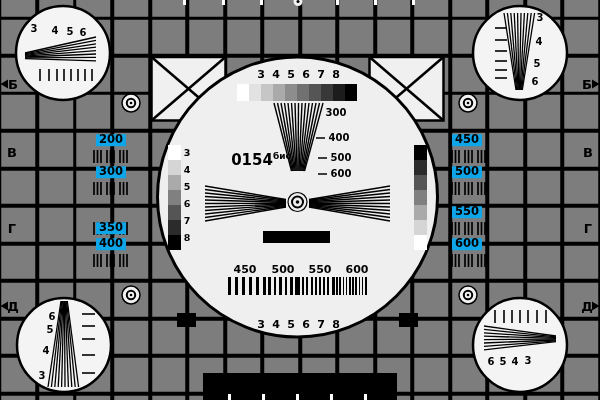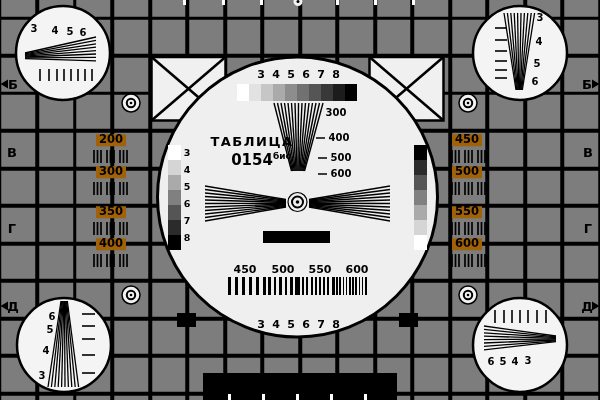--- a/index.html
+++ b/index.html
@@ -13,21 +13,21 @@
       repeating-linear-gradient(180deg,#000 0px,#000 3.5px,transparent 3.5px,transparent 37.5px);
     background-position:-1.75px 0px,0px 16.75px;}
   svg{position:absolute;left:0;top:0;}
   .t{position:absolute;transform:translate(-50%,-50%);color:#000;white-space:nowrap;line-height:1;
      font-weight:bold;}
   .n9{font-size:9.5px;}
   .n10{font-size:10px;}
   .n11{font-size:11px;}
   .n12{font-size:11.5px;}
   .n13{font-size:13px;}
-  .patch{background:#a16207;padding:0 3px;}
+  .patch{background:#0ea5e9;padding:0 3px;}
   .tick{position:absolute;width:2.5px;height:5px;background:#fff;}
   .frag{position:absolute;width:3px;height:6px;background:#fff;}
   #step-top{left:237px;top:84px;width:120px;height:17px;
     background:linear-gradient(90deg,#fff 0%,#fff 10%,#e2e2e2 10%,#e2e2e2 20%,#c6c6c6 20%,#c6c6c6 30%,#aaa 30%,#aaa 40%,#8d8d8d 40%,#8d8d8d 50%,#717171 50%,#717171 60%,#555 60%,#555 70%,#383838 70%,#383838 80%,#1c1c1c 80%,#1c1c1c 90%,#000 90%);}
   #step-left{left:168px;top:145px;width:13px;height:105px;
     background:linear-gradient(180deg,#fff 0%,#fff 14.3%,#d5d5d5 14.3%,#d5d5d5 28.6%,#aaa 28.6%,#aaa 42.9%,#808080 42.9%,#808080 57.1%,#555 57.1%,#555 71.4%,#2b2b2b 71.4%,#2b2b2b 85.7%,#000 85.7%);}
   #step-right{left:414px;top:145px;width:13px;height:105px;
     background:linear-gradient(180deg,#000 0%,#000 14.3%,#2b2b2b 14.3%,#2b2b2b 28.6%,#555 28.6%,#555 42.9%,#808080 42.9%,#808080 57.1%,#aaa 57.1%,#aaa 71.4%,#d5d5d5 71.4%,#d5d5d5 85.7%,#fff 85.7%);}
   #freq-strip{left:228px;top:277px;width:140px;height:18px;display:flex;}
   .fs{height:100%;flex:1;}
@@ -311,21 +311,20 @@
   <div class="tick" style="left:260px;top:0"></div>
   <div class="tick" style="left:336px;top:0"></div>
   <div class="tick" style="left:374px;top:0"></div>
   <div class="tick" style="left:412px;top:0"></div>
   <div class="frag" style="left:228px;top:394px"></div>
   <div class="frag" style="left:262px;top:394px"></div>
   <div class="frag" style="left:296px;top:394px"></div>
   <div class="frag" style="left:330px;top:394px"></div>
   <div class="frag" style="left:364px;top:394px"></div>
 
-  <div class="t n13" style="left:252px;top:141px;letter-spacing:1.5px">ТАБЛИЦА</div>
   <div class="t" style="left:261px;top:160px;font-size:15px">
     <span>0154</span><span style="font-size:9px;vertical-align:super">бис</span>
   </div>
 
   <div class="t n11" style="left:261px;top:74px">3</div>
   <div class="t n11" style="left:276px;top:74px">4</div>
   <div class="t n11" style="left:291px;top:74px">5</div>
   <div class="t n11" style="left:306px;top:74px">6</div>
   <div class="t n11" style="left:321px;top:74px">7</div>
   <div class="t n11" style="left:336px;top:74px">8</div>
@@ -349,21 +348,21 @@
 
   <div class="t n11" style="left:261px;top:324px">3</div>
   <div class="t n11" style="left:276px;top:324px">4</div>
   <div class="t n11" style="left:291px;top:324px">5</div>
   <div class="t n11" style="left:306px;top:324px">6</div>
   <div class="t n11" style="left:321px;top:324px">7</div>
   <div class="t n11" style="left:336px;top:324px">8</div>
 
   <div class="t n12 patch" style="left:111px;top:140px">200</div>
   <div class="t n12 patch" style="left:111px;top:172px">300</div>
-  <div class="t n12 patch" style="left:111px;top:212px">350</div>
+  <div class="t n12 patch" style="left:111px;top:228px">350</div>
   <div class="t n12 patch" style="left:111px;top:244px">400</div>
   <div class="t n12 patch" style="left:467px;top:140px">450</div>
   <div class="t n12 patch" style="left:467px;top:172px">500</div>
   <div class="t n12 patch" style="left:467px;top:212px">550</div>
   <div class="t n12 patch" style="left:467px;top:244px">600</div>
 
   <div class="t n13" style="left:13px;top:84px">Б</div>
   <div class="t n13" style="left:12px;top:152px">В</div>
   <div class="t n13" style="left:12px;top:228px">Г</div>
   <div class="t n13" style="left:13px;top:306px">Д</div>

